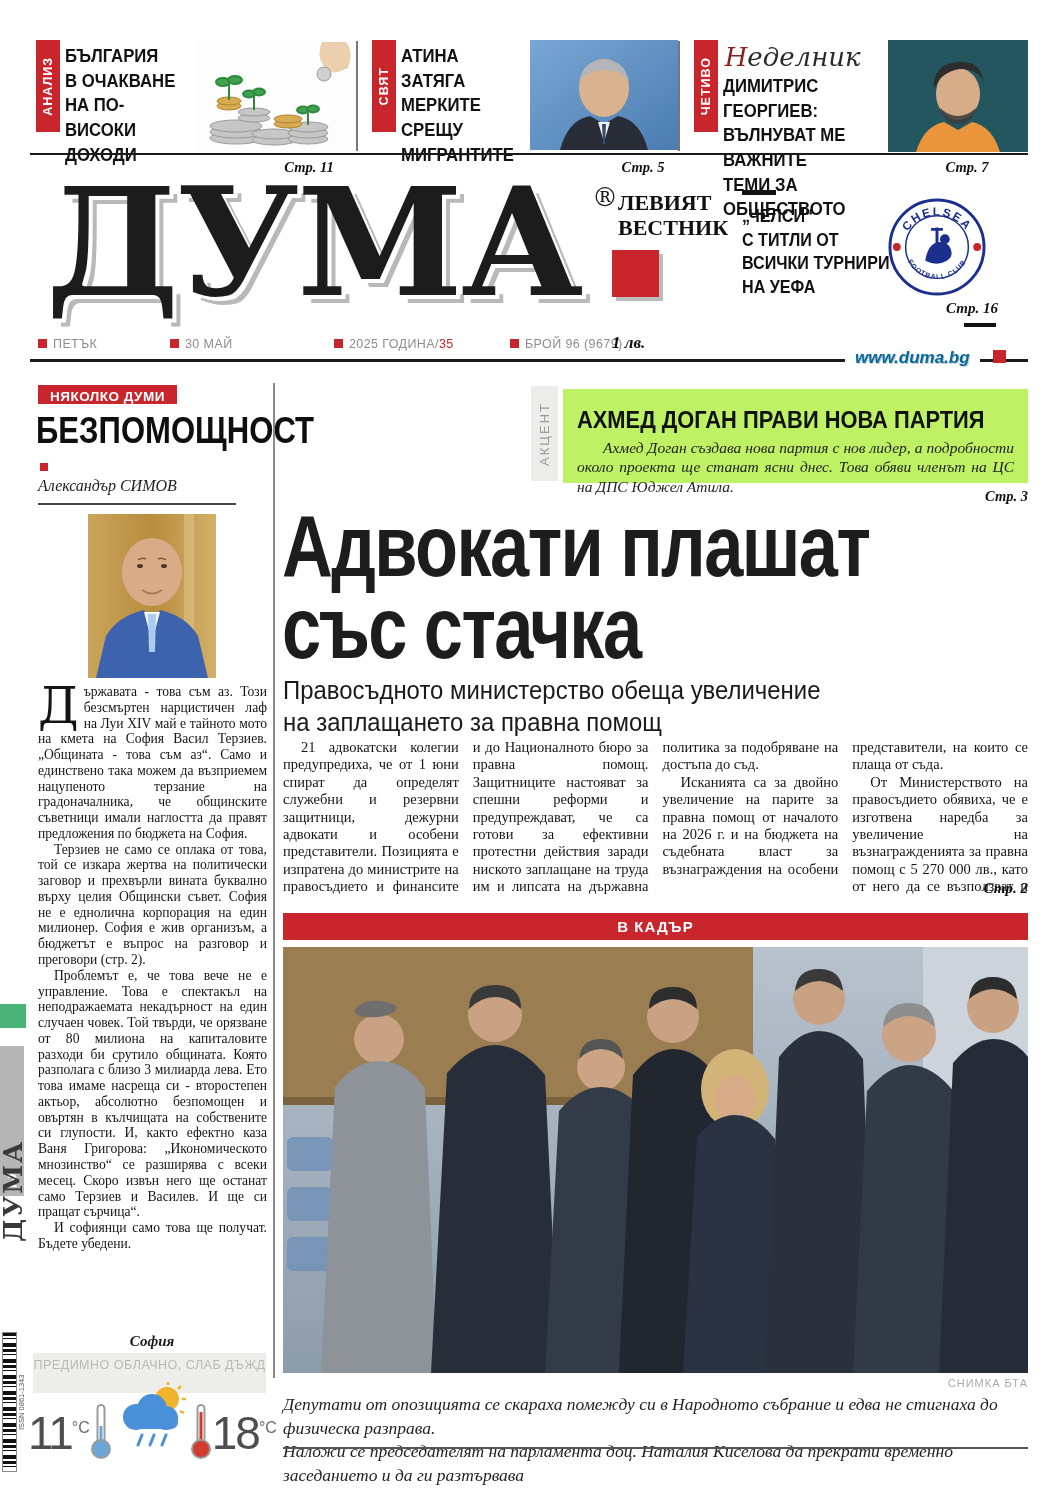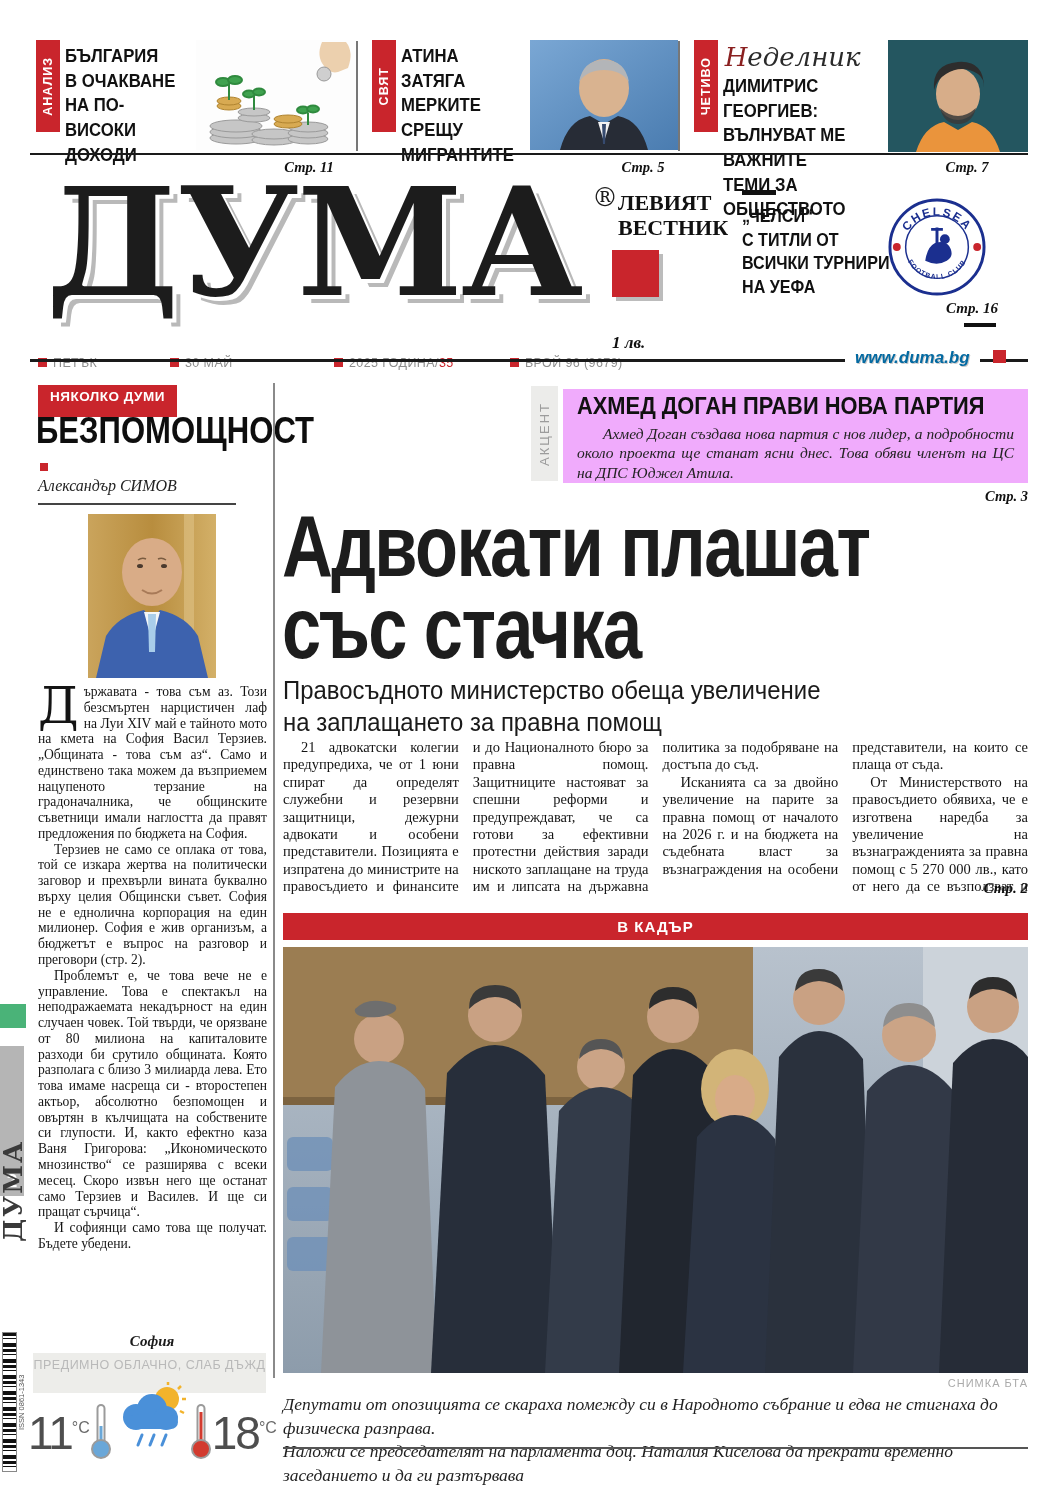--- a/index.html
+++ b/index.html
@@ -37,30 +37,30 @@
   .red-dot { position:absolute; left:612px; top:250px; width:47px; height:47px; background:#c9252c; box-shadow:4px 4px 0 #bcbcbc; }
 
   .chelsea { position:absolute; left:742px; top:190px; width:290px; }
   .dash { background:#111; height:5px; width:34px; }
   .chelsea-title { display:inline-block; margin-top:10px; font-weight:bold; font-size:17.5px; line-height:1.35; white-space:pre-line; transform:scaleX(.92); transform-origin:left top; color:#111; }
   .chelsea-logo { position:absolute; left:146px; top:8px; width:98px; height:98px; }
   .chelsea-ref { position:absolute; left:176px; top:110px; width:80px; text-align:right; font-size:15px; }
   .chelsea-dash { position:absolute; left:222px; top:133px; width:32px; height:4px; background:#111; }
 
   .date-strip { position:absolute; left:38px; top:337px; width:660px; height:16px; font-size:12.5px; color:#8d8d8d; letter-spacing:.4px; }
-  .ds-item { position:absolute; top:0; white-space:nowrap;margin-top:19px; }
+  .ds-item { position:absolute; top:0; white-space:nowrap; }
   .ds-sq { display:inline-block; width:9px; height:9px; background:#c9252c; margin-right:6px; }
   .ds-red { color:#c9252c; }
   .price { position:absolute; left:612px; top:333px; font-family:"Liberation Serif", serif; font-style:italic; font-weight:bold; font-size:17px; color:#111; }
   .masthead-rule { position:absolute; left:30px; top:359px; width:998px; height:3px; background:#1a1a1a; }
   .website { position:absolute; left:845px; top:348px; background:#fff; padding:0 10px; font-weight:bold; font-style:italic; font-size:17px; color:#0369a1; text-shadow:1px 1px 0 #c9c9c9; z-index:3; }
   .website-sq { position:absolute; left:993px; top:350px; width:13px; height:13px; background:#c9252c; z-index:3; }
 
   
-  .op-kicker { position:absolute; left:38px; top:385px; background:#c9252c; color:#fff; font-weight:bold; font-size:13.5px; letter-spacing:.5px; padding:4px 12px 13px; }
+  .op-kicker { position:absolute; left:38px; top:385px; background:#c9252c; color:#fff; font-weight:bold; font-size:13.5px; letter-spacing:.5px; padding:4px 12px 0; }
   .op-title { position:absolute; left:36px; top:410px; display:inline-block; font-weight:bold; font-size:37px; transform:scaleX(.84); transform-origin:left top; color:#0e0e0e; }
   .op-bullet { position:absolute; left:40px; top:463px; width:8px; height:8px; background:#c9252c; }
   .op-author { position:absolute; left:38px; top:477px; font-family:"Liberation Serif", serif; font-style:italic; font-size:16px; color:#222; }
   .op-rule { position:absolute; left:38px; top:503px; width:198px; height:2px; background:#444; }
   .op-portrait { position:absolute; left:88px; top:514px; width:128px; height:164px; }
   .op-body { position:absolute; left:38px; top:684px; width:229px; height:645px; overflow:hidden; font-family:"Liberation Serif", serif; font-size:13.6px; line-height:1.16; text-align:justify; color:#141414; }
   .op-body p { text-indent:16px; }
   .op-body p:first-child { text-indent:0; }
   .op-body p:first-child::first-letter { float:left; font-size:50px; line-height:.82; padding:2px 5px 0 0; font-family:"DejaVu Serif", serif; }
   .op-city { position:absolute; left:38px; top:1333px; width:228px; text-align:center; font-family:"Liberation Serif", serif; font-weight:bold; font-style:italic; font-size:15px; }
@@ -71,21 +71,21 @@
   .wicon-cloud { margin-top:-28px; }
 
   
   .main-vdiv { position:absolute; left:273px; top:383px; width:1.5px; height:995px; background:#8a8a8a; }
   .kzk { position:absolute; left:287px; top:388px; width:250px; height:115px; }
   .kzk-title { display:inline-block; font-weight:bold; font-size:19px; line-height:1.3; white-space:pre-line; transform:scaleX(.9); transform-origin:left top; color:#111; }
   .nap-logo { position:absolute; left:122px; top:2px; }
   .kzk-ref { position:absolute; left:160px; top:94px; width:70px; text-align:center; }
   .accent-vlabel { position:absolute; left:531px; top:386px; width:27px; height:95px; background:#ececea; display:flex; align-items:center; justify-content:center; }
   .accent-vlabel span { writing-mode:vertical-rl; transform:rotate(180deg); color:#9c9c9c; font-size:13px; letter-spacing:2px; }
-  .accent-banner { position:absolute; left:563px; top:389px; width:465px; height:94px; background:#f0abfc; padding:4px 14px 0; }
+  .accent-banner { position:absolute; left:563px; top:389px; width:465px; height:94px; background:#bef264; padding:18px 14px 0; }
   .accent-title { display:inline-block; font-weight:bold; font-size:23px; transform:scaleX(.95); transform-origin:left top; color:#111; white-space:nowrap; }
   .accent-text { margin-top:4px; font-family:"Liberation Serif", serif; font-style:italic; font-size:15.5px; line-height:1.25; text-align:justify; text-indent:26px; color:#222; }
   .accent-ref { position:absolute; left:958px; top:488px; width:70px; text-align:right; }
 
   
   .headline { position:absolute; left:282px; top:505px; display:inline-block; font-weight:bold; font-size:88px; line-height:.93; letter-spacing:-2px; white-space:pre; transform:scaleX(.8); transform-origin:left top; color:#1d1d1d; }
   .subhead { position:absolute; left:283px; top:675px; display:inline-block; font-size:26px; line-height:1.22; white-space:pre-line; transform:scaleX(.92); transform-origin:left top; color:#1a1a1a; }
   .article-body { position:absolute; left:283px; top:739px; width:745px; height:168px; overflow:hidden; column-count:4; column-gap:14px; column-fill:auto; font-family:"Liberation Serif", serif; font-size:14.5px; line-height:1.2; text-align:justify; color:#141414; }
   .article-body p { text-indent:18px; }
   .article-ref { position:absolute; left:930px; top:880px; width:98px; text-align:right; font-size:15px; }

